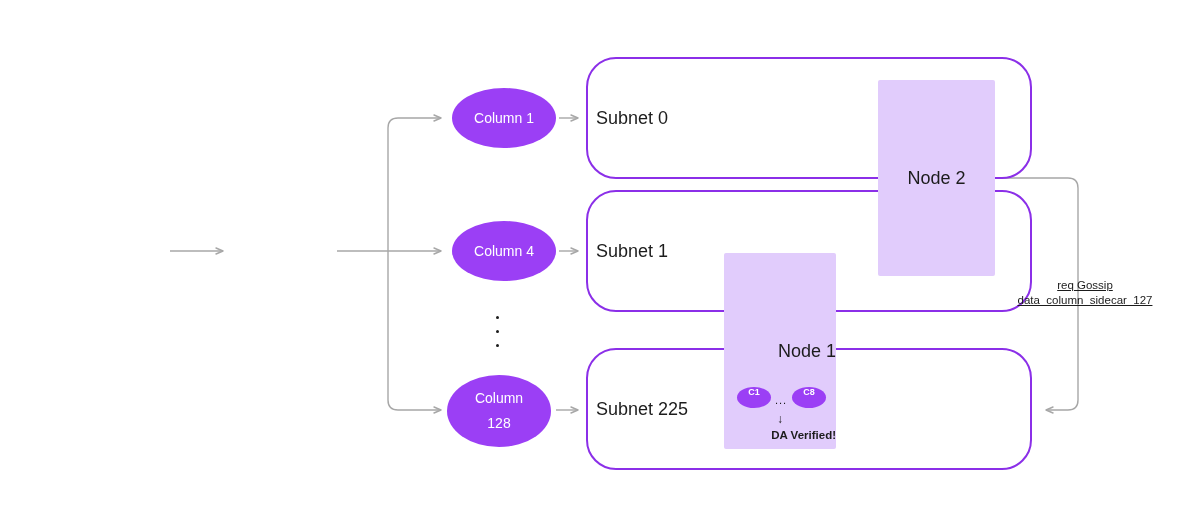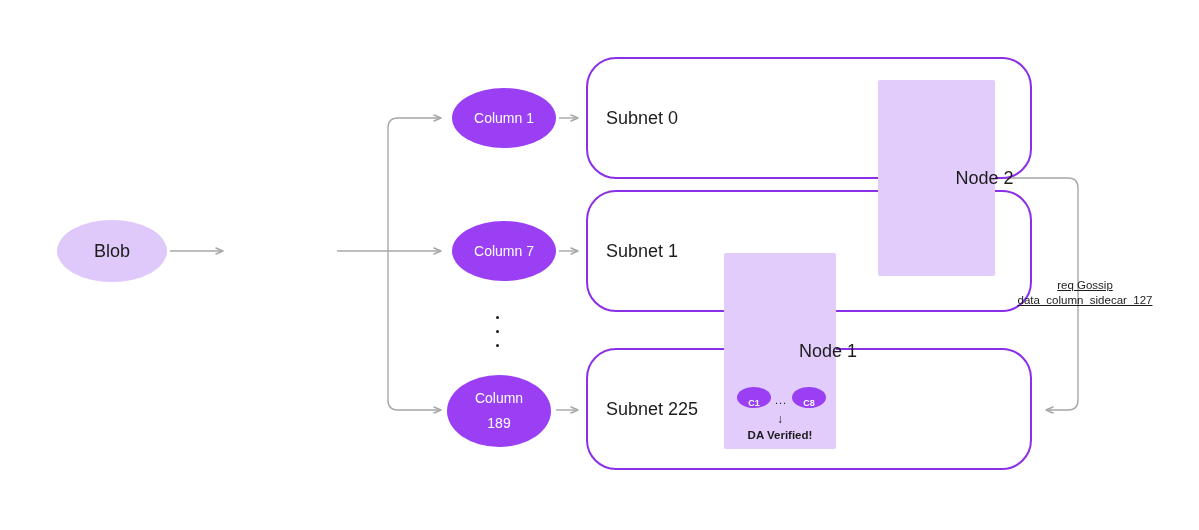--- a/index.html
+++ b/index.html
@@ -37,64 +37,63 @@
   }
   
   .subnet{
     border:2.4px solid #8b2fe8;
     border-radius:30px;
     background:#ffffff;
     display:flex;align-items:center;
     color:#1c1c1c;
     font-size:18px;
   }
-  .subnet-label{padding-left:18px;}
+  .subnet-label{padding-left:8px;}
 
   
   .node-box{
     background:#e1ccfc;
     border-radius:2px;
     color:#1c1c1c;
   }
   .node-title{
     position:absolute;
     width:100%;
     text-align:center;
     font-size:18px;
-    margin-left:48px;
   }
 
   .mini-ell{
     position:absolute;
     background:#9b3ff5;
     border-radius:50%;
     color:#ffffff;
     font-size:9px;
-    display:flex;align-items:flex-end;justify-content:center;
+    display:flex;align-items:flex-start;justify-content:center;
     font-weight:600;
   }
   .mini-dots{
     position:absolute;
     color:#1c1c1c;
     font-size:11px;
     letter-spacing:1px;
     line-height:1;
   }
   .down-arrow{
     position:absolute;
     font-size:12px;
     color:#1c1c1c;
     text-align:center;
     width:100%;
     line-height:1;
   }
   .da-verified{
     position:absolute;
     width:100%;
-    text-align:center;
+    text-align:right;
     font-size:11.5px;
     font-weight:600;
     color:#1c1c1c;
   }
 
   .vdots{
     position:absolute;
     display:flex;flex-direction:column;align-items:center;
     gap:11px;
   }
@@ -141,62 +140,59 @@
       <path d="M559,118 L578,118" marker-end="url(#arrowGray)"></path>
 
       <path d="M559,251 L578,251" marker-end="url(#arrowGray)"></path>
 
       <path d="M556,410 L578,410" marker-end="url(#arrowGray)"></path>
 
       <path d="M996,178 L1068,178 Q1078,178 1078,188 L1078,400 Q1078,410 1068,410 L1046,410" marker-end="url(#arrowGrayLeft)"></path>
     </g>
   </svg>
 
-  <div class="node ell-light" style="left:57px;top:220px;width:110px;height:62px;">
-    <span>Blob</span>
-  </div>
 
 
   <div class="node ell-strong" style="left:452px;top:88px;width:104px;height:60px;">
     <span>Column 1</span>
   </div>
 
   <div class="node ell-strong" style="left:452px;top:221px;width:104px;height:60px;">
-    <span>Column 7</span>
+    <span>Column 4</span>
   </div>
 
   <div class="vdots" style="left:496px;top:316px;">
     <span></span>
     <span></span>
     <span></span>
   </div>
 
   <div class="node ell-strong" style="left:447px;top:375px;width:104px;height:72px;flex-direction:column;">
     <span>Column</span>
-    <span>189</span>
+    <span>128</span>
   </div>
 
   <div class="node subnet" style="left:586px;top:57px;width:446px;height:122px;">
     <span class="subnet-label">Subnet 0</span>
   </div>
 
   <div class="node subnet" style="left:586px;top:190px;width:446px;height:122px;align-items:center;">
     <span class="subnet-label">Subnet 1</span>
   </div>
 
   <div class="node subnet" style="left:586px;top:348px;width:446px;height:122px;">
     <span class="subnet-label">Subnet 225</span>
   </div>
 
   <div class="node node-box" style="left:878px;top:80px;width:117px;height:196px;">
     <div class="node-title" style="top:88px;">Node 2</div>
   </div>
 
   <div class="node node-box" style="left:724px;top:253px;width:112px;height:196px;">
-    <div class="node-title" style="top:88px;">Node 1</div>
+    <div class="node-title" style="top:88px;text-align:right;">Node 1</div>
 
     <div class="mini-ell" style="left:13px;top:134px;width:34px;height:21px;">
       <span>C1</span>
     </div>
 
     <div class="mini-dots" style="left:51px;top:142px;">
       <span>...</span>
     </div>
 
     <div class="mini-ell" style="left:68px;top:134px;width:34px;height:21px;">

